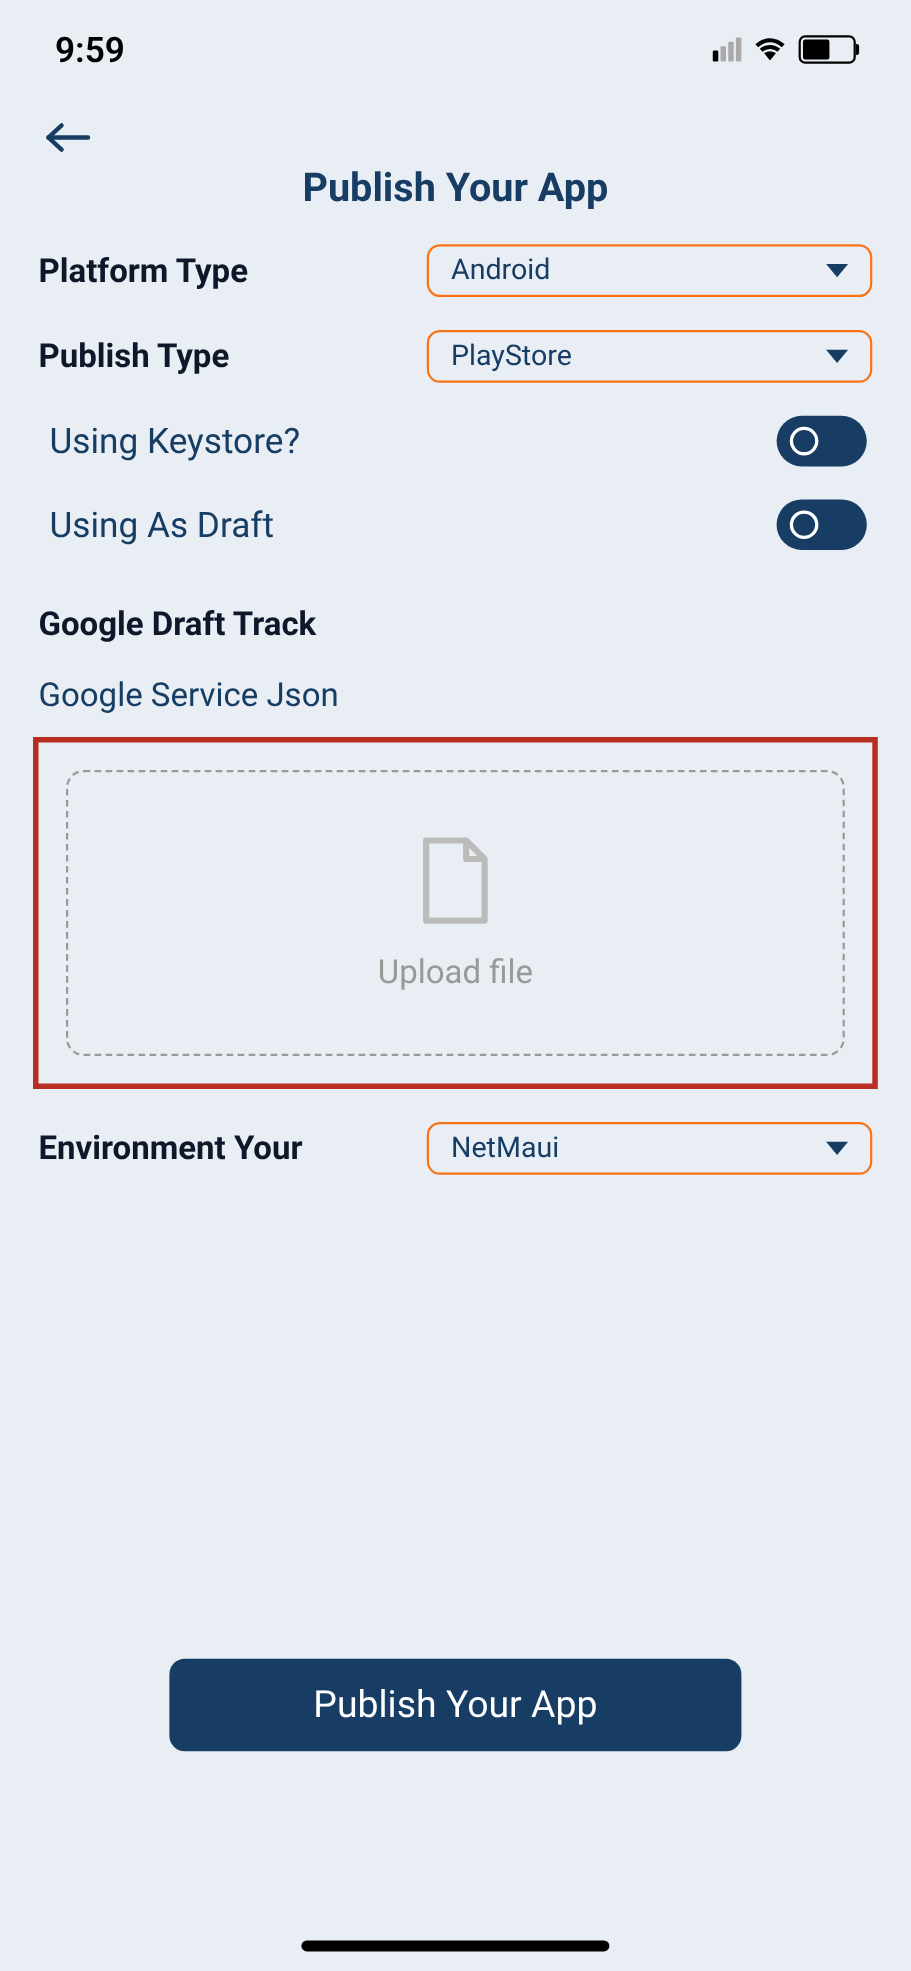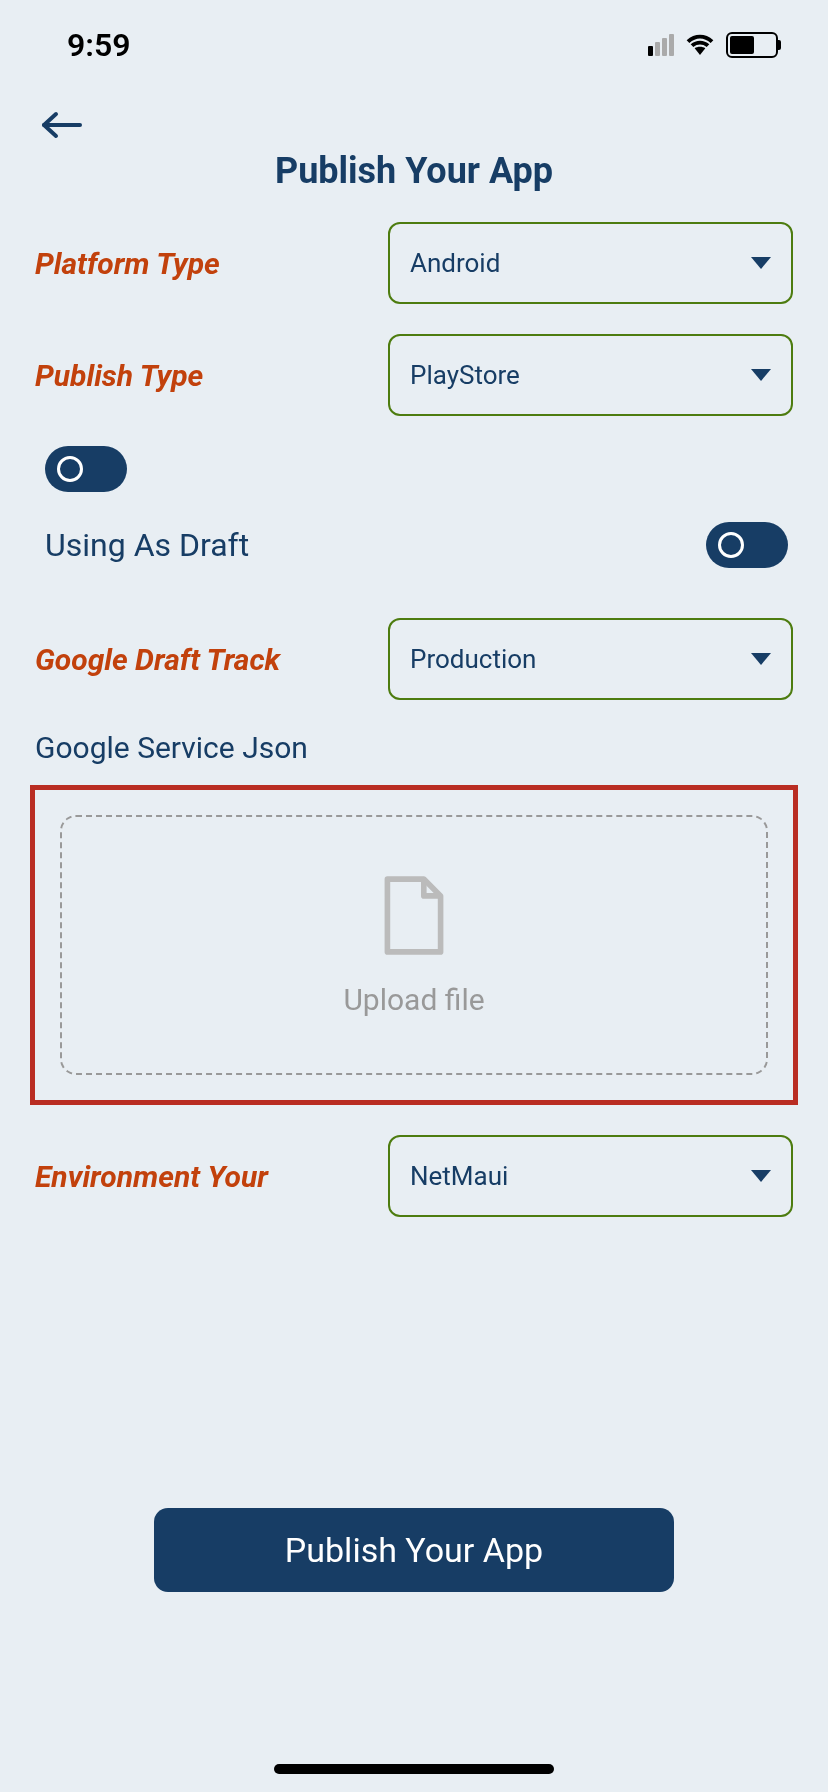--- a/index.html
+++ b/index.html
@@ -15,21 +15,21 @@
       background: #e8eef3;
       position: relative;
       overflow: hidden;
     }
     
     
     .status-bar {
       display: flex;
       justify-content: space-between;
       align-items: center;
-      padding: 20px 50px 10px 67px;
+      padding: 20px 50px 10px 50px;
       height: 80px;
       gap: 40px;
     }
     
     .status-time {
       font-size: 32px;
       font-weight: 600;
       color: #000;
     }
     
@@ -119,36 +119,35 @@
     .form-row {
       display: flex;
       align-items: center;
       justify-content: space-between;
       margin-bottom: 30px;
     }
     
     .form-label {
       font-size: 30px;
       font-weight: 700;
-      color: #c2410c;
+      color: #0f172a;
       flex: 0 0 auto;
-      font-style: italic;
     }
     
     .form-label-normal {
       font-size: 32px;
       font-weight: 400;
       color: #173d65;
     }
     
     
     .dropdown {
       width: 405px;
-      height: 82px;
-      border: 2px solid #4d7c0f;
+      height: 48px;
+      border: 2px solid #f97316;
       border-radius: 12px;
       display: flex;
       align-items: center;
       justify-content: space-between;
       padding: 0 20px;
       cursor: pointer;
       background: transparent;
     }
     
     .dropdown-value {
@@ -308,38 +307,35 @@
 
   <div class="form-row">
     <div class="form-label">Publish Type</div>
     <div class="dropdown">
       <span class="dropdown-value">PlayStore</span>
       <span class="dropdown-arrow"></span>
     </div>
   </div>
 
   <div class="toggle-row">
+    <div class="form-label-normal">Using Keystore?</div>
     <div class="toggle">
       <div class="toggle-circle"></div>
     </div>
   </div>
 
   <div class="toggle-row" style="margin-bottom:50px">
     <div class="form-label-normal">Using As Draft</div>
     <div class="toggle">
       <div class="toggle-circle"></div>
     </div>
   </div>
 
   <div class="form-row">
     <div class="form-label">Google Draft Track</div>
-    <div class="dropdown">
-      <span class="dropdown-value">Production</span>
-      <span class="dropdown-arrow"></span>
-    </div>
   </div>
 
   <div class="section-label">Google Service Json</div>
 </div>
 
 <div class="upload-container">
   <div class="upload-area">
     <div class="upload-icon">
       <svg viewBox="0 0 50 60" fill="none" stroke="#bbb" stroke-width="4" stroke-linejoin="round">
         <path d="M 6 4 L 32 4 L 44 16 L 44 56 L 6 56 Z"></path>

